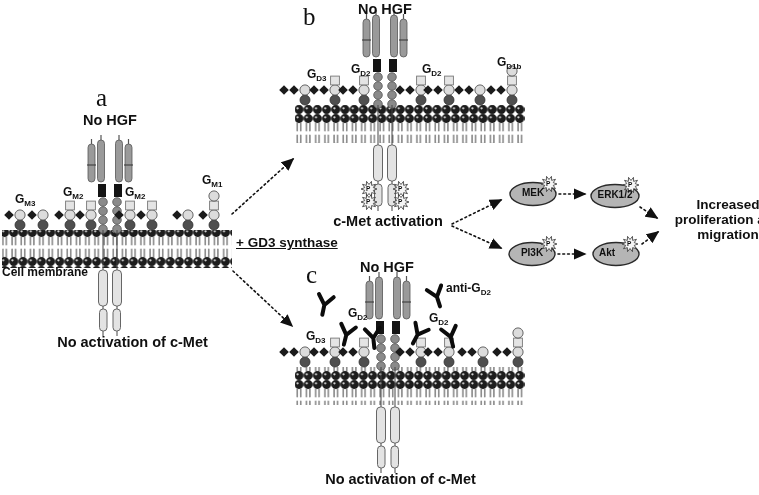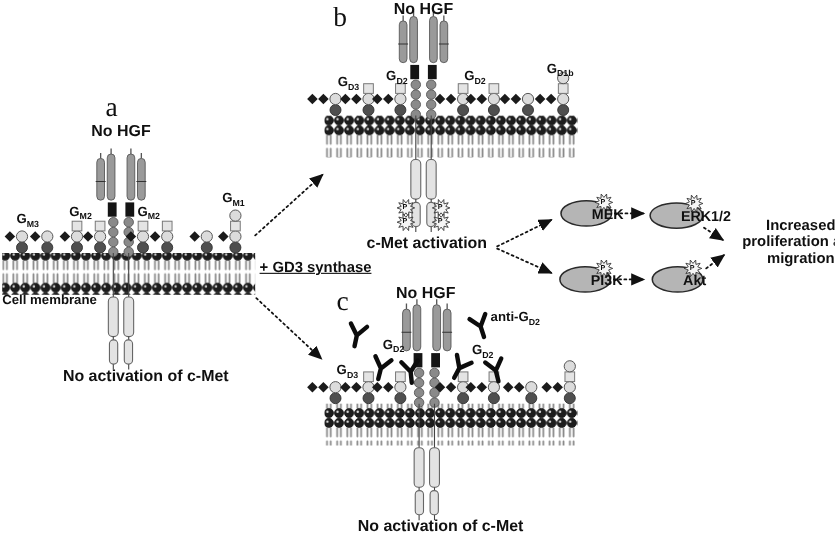--- a/index.html
+++ b/index.html
@@ -5,21 +5,21 @@
   html,body{margin:0;padding:0;background:#fff;}
   #stage{position:relative;width:759px;height:495px;background:#ffffff;overflow:hidden;
          font-family:"Liberation Sans",sans-serif;color:#111;}
   #gfx{position:absolute;left:0;top:0;}
   .lbl{position:absolute;white-space:nowrap;color:#101010;}
   .panel-letter{font-family:"Liberation Serif",serif;font-size:25px;font-weight:400;}
   .hgf{font-size:14.5px;font-weight:700;text-align:center;}
   .caption{font-size:14.5px;font-weight:700;text-align:center;white-space:normal;}
   .glabel{font-size:12px;font-weight:700;}
   .glabel sub{font-size:8px;font-weight:700;}
-  .node-lbl{font-size:13px;font-weight:700;padding-left:28px;}
+  .node-lbl{font-size:10px;font-weight:700;text-align:center;}
   .pmark{position:absolute;font-size:6.5px;font-weight:700;color:#111;}
   .outcome{font-size:13.5px;font-weight:700;text-align:center;line-height:15px;white-space:normal;}
   .enzyme{font-size:13.5px;font-weight:700;text-decoration:underline;}
   .memlbl{font-size:12px;font-weight:700;}
 </style>
 </head>
 <body>
 
 <div id="stage">
 

